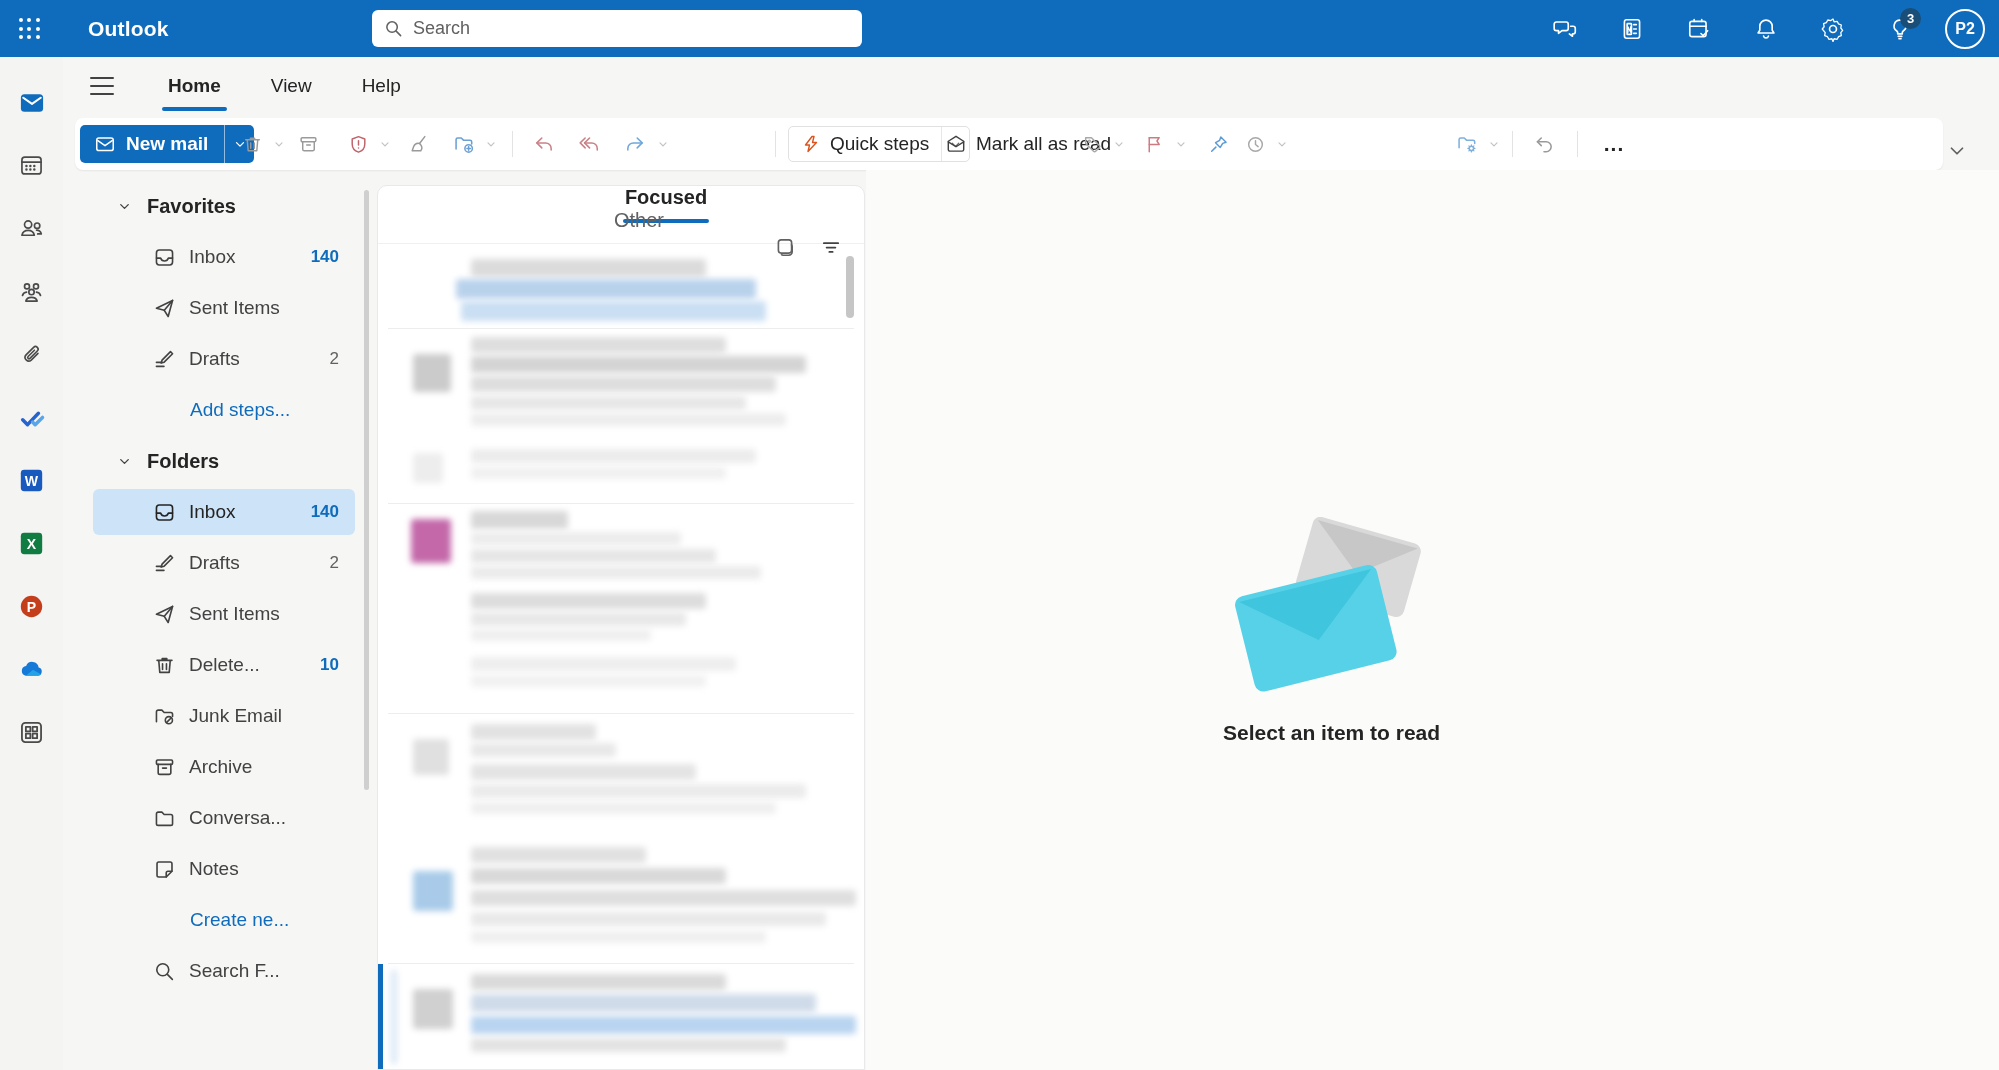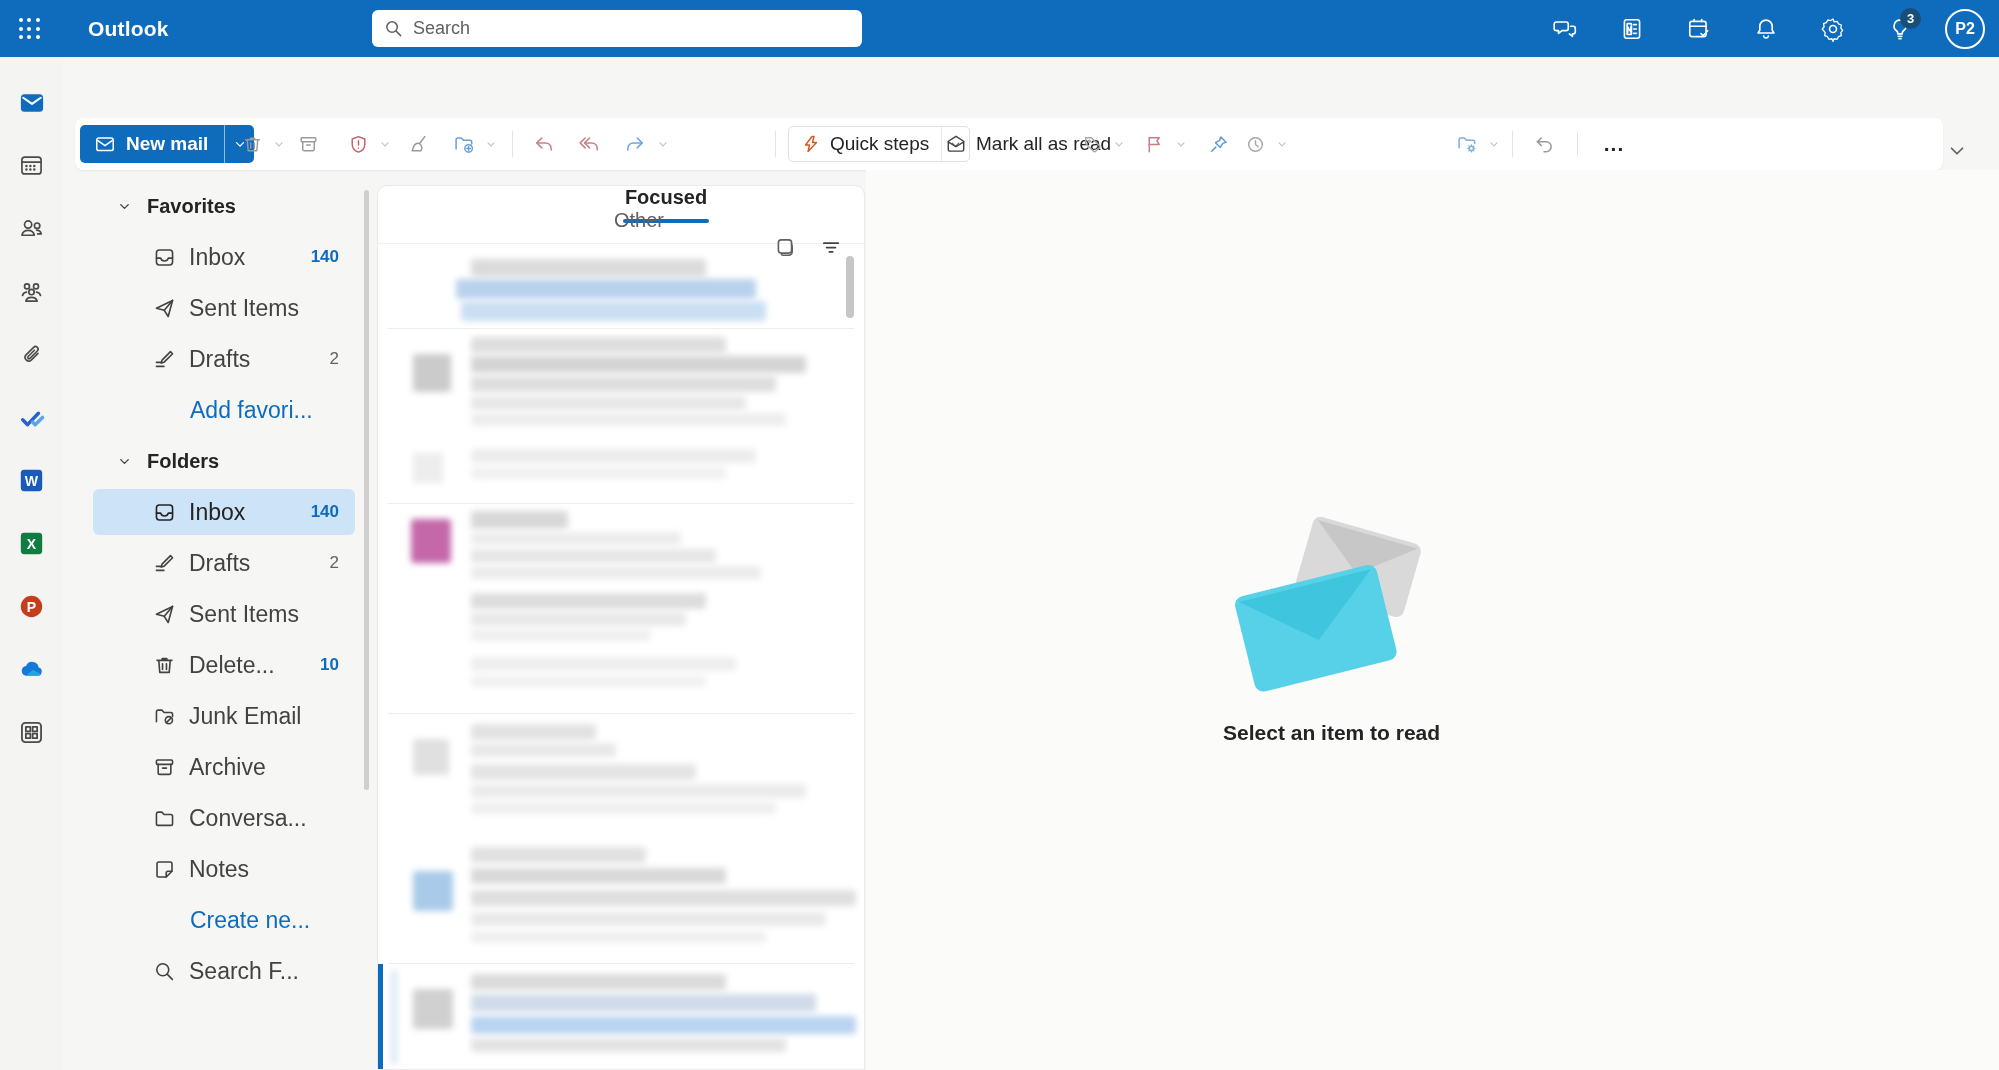--- a/index.html
+++ b/index.html
@@ -47,21 +47,21 @@
   
   .rail { position:absolute; left:0; top:57px; width:63px; height:1013px; background:#f4f4f3; padding-top:14px; display:flex; flex-direction:column; align-items:center; }
   .rail-btn { width:63px; height:63px; display:flex; align-items:center; justify-content:center; cursor:pointer; }
 
   
   .fpane { position:absolute; left:71px; top:178px; width:310px; height:892px; }
   .fhdr { display:flex; align-items:center; height:46px; margin:5px 0 5px 22px; padding-left:24px; cursor:pointer; }
   .fhdr .lbl { font-size:20px; font-weight:700; color:#242424; margin-left:15px; }
   .f-row { display:flex; align-items:center; height:46px; margin:5px 0 5px 22px; width:262px; border-radius:6px; padding-left:60px; cursor:pointer; }
   .f-row.selected { background:#cde3f7; }
-  .f-row .lbl { font-size:23px; color:#424242; margin-left:13px; }
+  .f-row .lbl { font-size:19px; color:#424242; margin-left:13px; }
   .f-row.selected .lbl { color:#242424; }
   .f-row .cnt { margin-left:auto; margin-right:16px; font-size:17px; color:#616161; }
   .f-row .cnt.unread { color:#0f6cbd; font-weight:700; }
   .f-row.linkrow { padding-left:97px; }
   .f-row.linkrow .lbl { color:#0f6cbd; margin-left:0; }
   .fpane-scroll { position:absolute; left:293px; top:12px; width:5px; height:600px; border-radius:3px; background:#cfcfcf; cursor:pointer; }
 
   
   .listcard { position:absolute; left:377px; top:185px; width:488px; height:885px; background:#fff; border:1px solid #e9e9e9; border-radius:10px 10px 0 0; overflow:hidden; }
   .list-tabs { position:absolute; left:0; top:0; width:100%; height:58px; display:flex; align-items:center; border-bottom:1px solid #f0f0f0;flex-direction:column; }
@@ -226,20 +226,30 @@
       <svg width="27" height="27" viewBox="0 0 24 24" fill="none" stroke="#4a4a4a" stroke-width="1.6" stroke-linejoin="round">
           <rect x="3.5" y="3.5" width="17" height="17" rx="3"></rect>
           <rect x="7" y="7" width="4" height="4"></rect>
           <rect x="13" y="7" width="4" height="4"></rect>
           <rect x="7" y="13" width="4" height="4"></rect>
           <rect x="13" y="13" width="4" height="4"></rect>
         </svg>
     </div>
   </div>
 
+  <div class="ribbon">
+    <div class="ham">
+        <i style="width:24px"></i>
+        <i style="width:24px"></i>
+        <i style="width:24px"></i>
+      </div>
+    <div class="rtab active"><span>Home</span><span class="tab-underline"></span></div>
+    <div class="rtab"><span>View</span></div>
+    <div class="rtab"><span>Help</span></div>
+  </div>
 
   <div class="toolbar">
     <div class="newmail">
       <span class="main">
         <svg width="22" height="22" viewBox="0 0 20 20" fill="none" stroke="#fff" stroke-width="1.4" stroke-linejoin="round" stroke-linecap="round">
             <rect x="2.5" y="4.5" width="15" height="11.5" rx="2"></rect>
             <path d="M3.5 7l6.5 4.5L16.5 7"></path>
           </svg>
         <span>New mail</span>
       </span>
@@ -458,21 +468,21 @@
     <div class="f-row">
       <svg width="23" height="23" viewBox="0 0 20 20" fill="none" stroke="#424242" stroke-width="1.4" stroke-linejoin="round" stroke-linecap="round">
           <path d="M3 16h6.5M3 12.5h4.5"></path>
           <path d="M15.2 3.2l1.8 1.8-7.3 7.3-2.6.8.8-2.6z"></path>
         </svg>
       <span class="lbl">Drafts</span>
       <span class="cnt">2</span>
     </div>
 
     <div class="f-row linkrow">
-      <span class="lbl">Add favori...</span>
+      <span class="lbl">Add steps...</span>
     </div>
 
     <div class="fhdr">
       <svg width="15" height="15" viewBox="0 0 20 20" fill="none" stroke="#424242" stroke-width="1.8" stroke-linecap="round" stroke-linejoin="round">
           <path d="M5 7.5l5 5 5-5"></path>
         </svg>
       <span class="lbl">Folders</span>
     </div>
 
     <div class="f-row selected">

